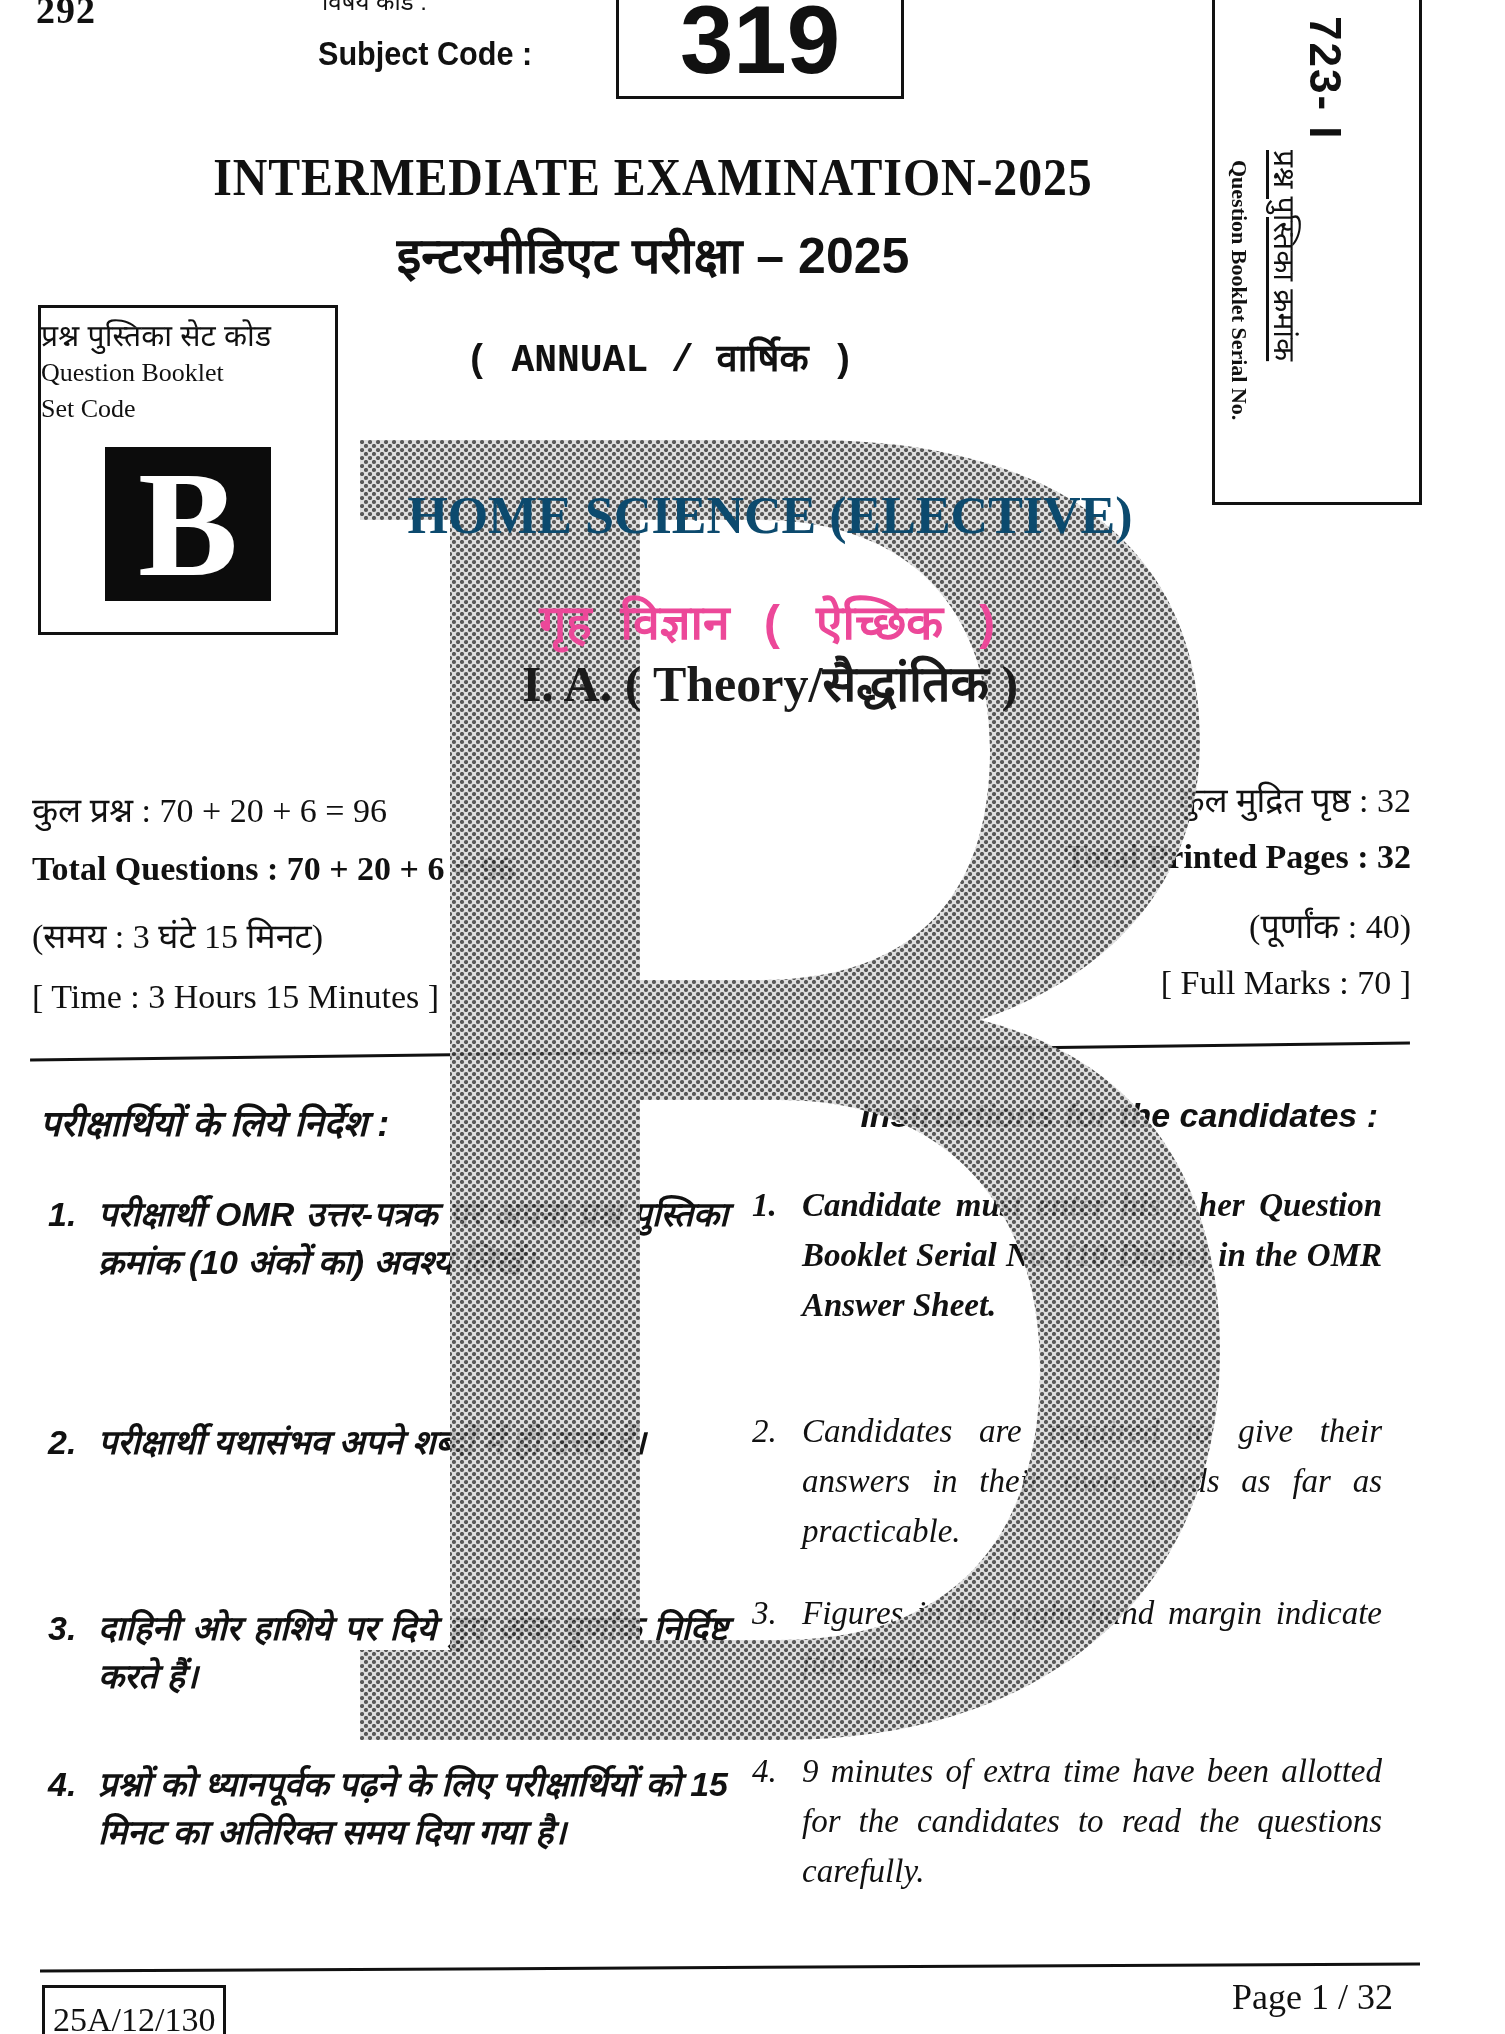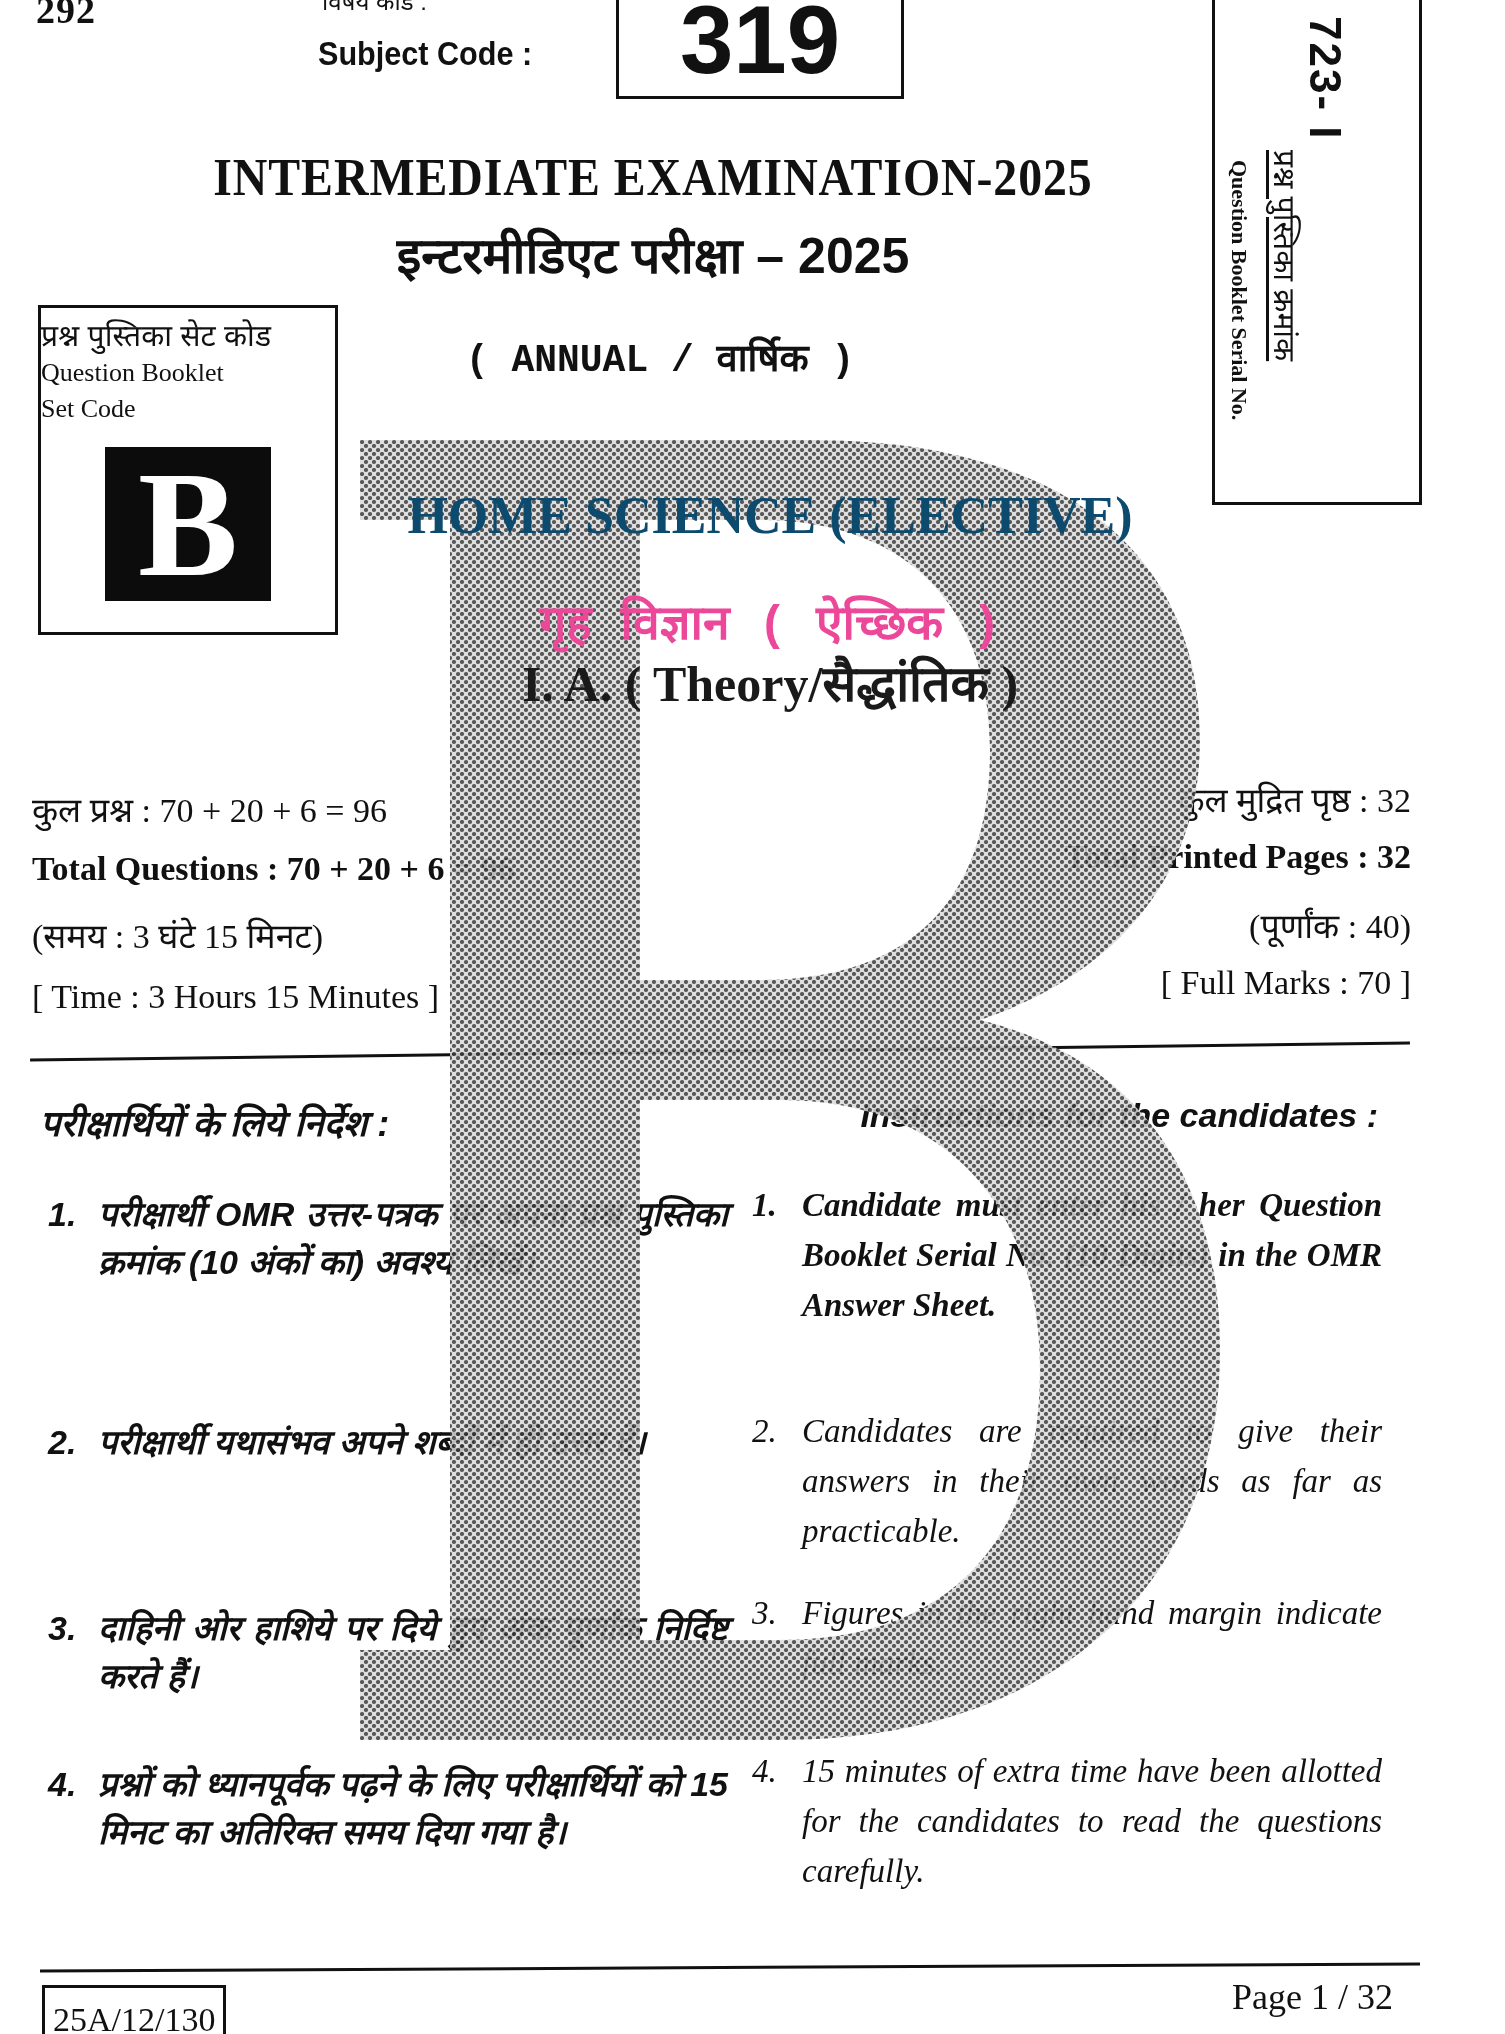--- a/index.html
+++ b/index.html
@@ -373,18 +373,18 @@
 <div class="instr-item en" style="left:752px; top:1406px; width:630px;">
   <span class="instr-num">2.</span>
   <span class="instr-text">Candidates are required to give their answers in their own words as far as practicable.</span>
 </div>
 <div class="instr-item en" style="left:752px; top:1588px; width:630px;">
   <span class="instr-num">3.</span>
   <span class="instr-text">Figures in the right hand margin indicate full marks.</span>
 </div>
 <div class="instr-item en" style="left:752px; top:1746px; width:630px;">
   <span class="instr-num">4.</span>
-  <span class="instr-text">15 minutes of extra time have been allotted for the candidates to read the questions carefully.</span>
+  <span class="instr-text">9 minutes of extra time have been allotted for the candidates to read the questions carefully.</span>
 </div>
 
 <div class="abs footer-rule"></div>
 <div class="abs footer-code">25A/12/130</div>
 <div class="abs footer-page">Page 1 / 32</div>
 
 </body></html>

